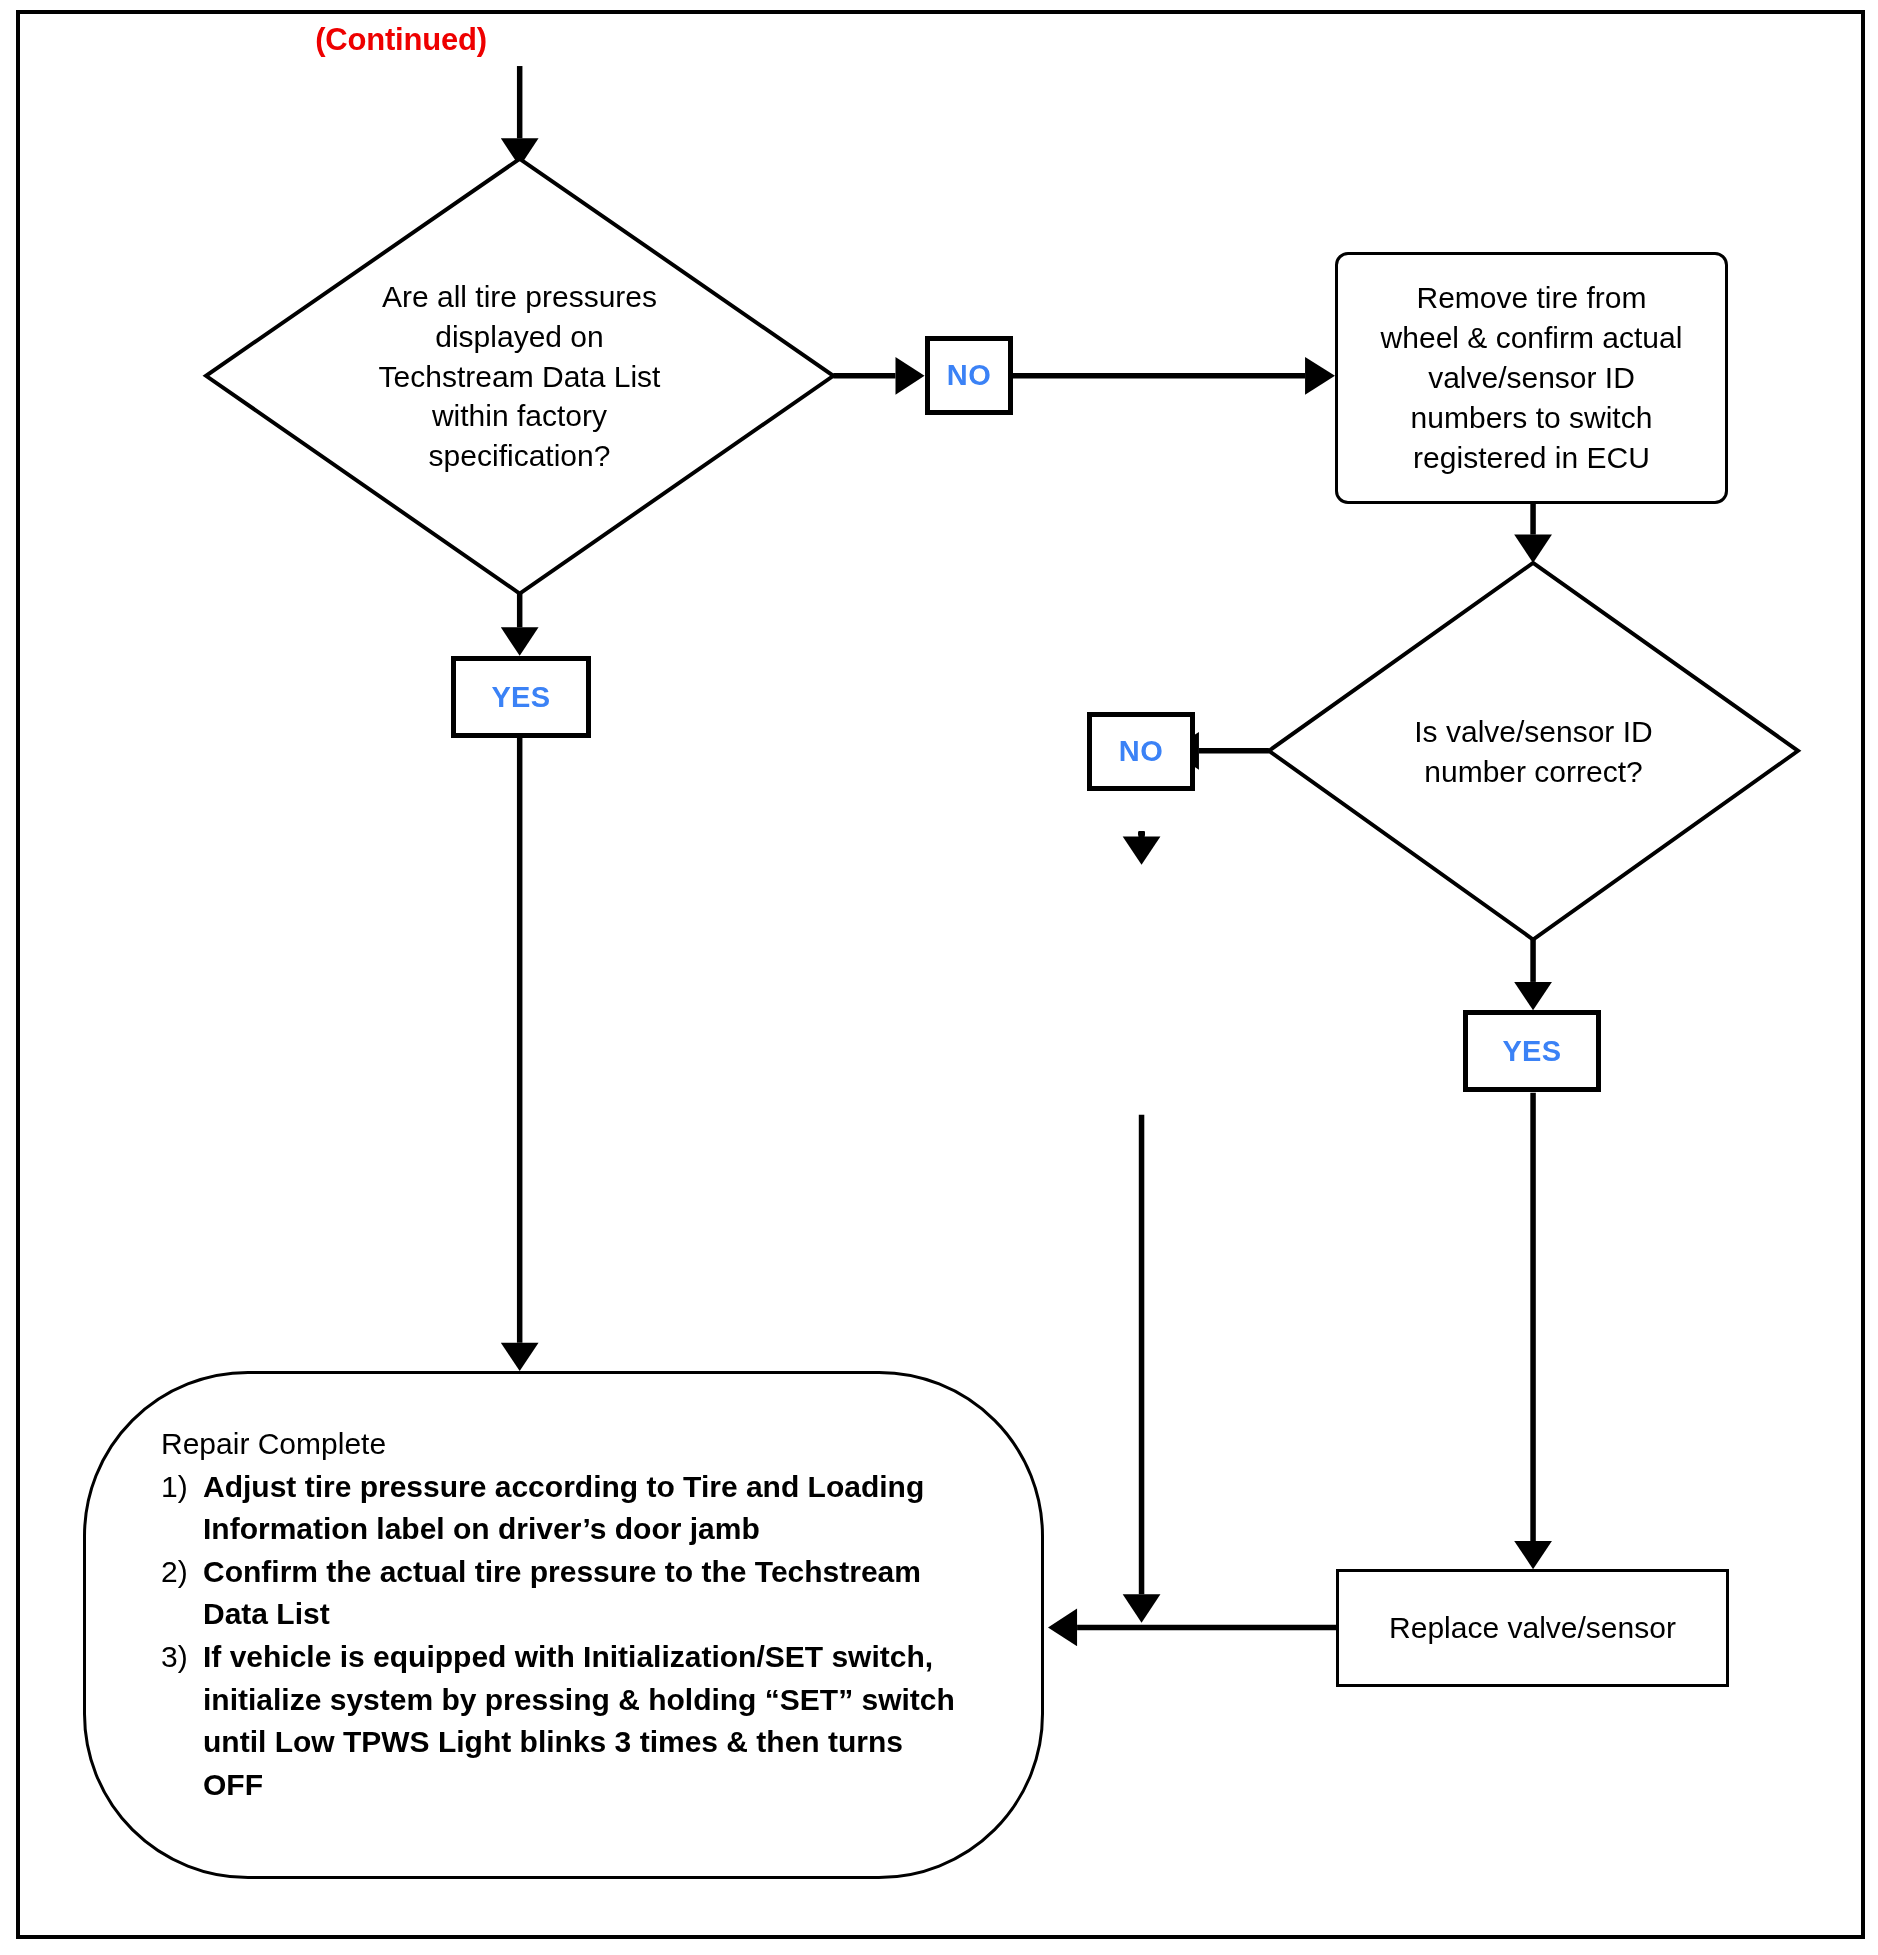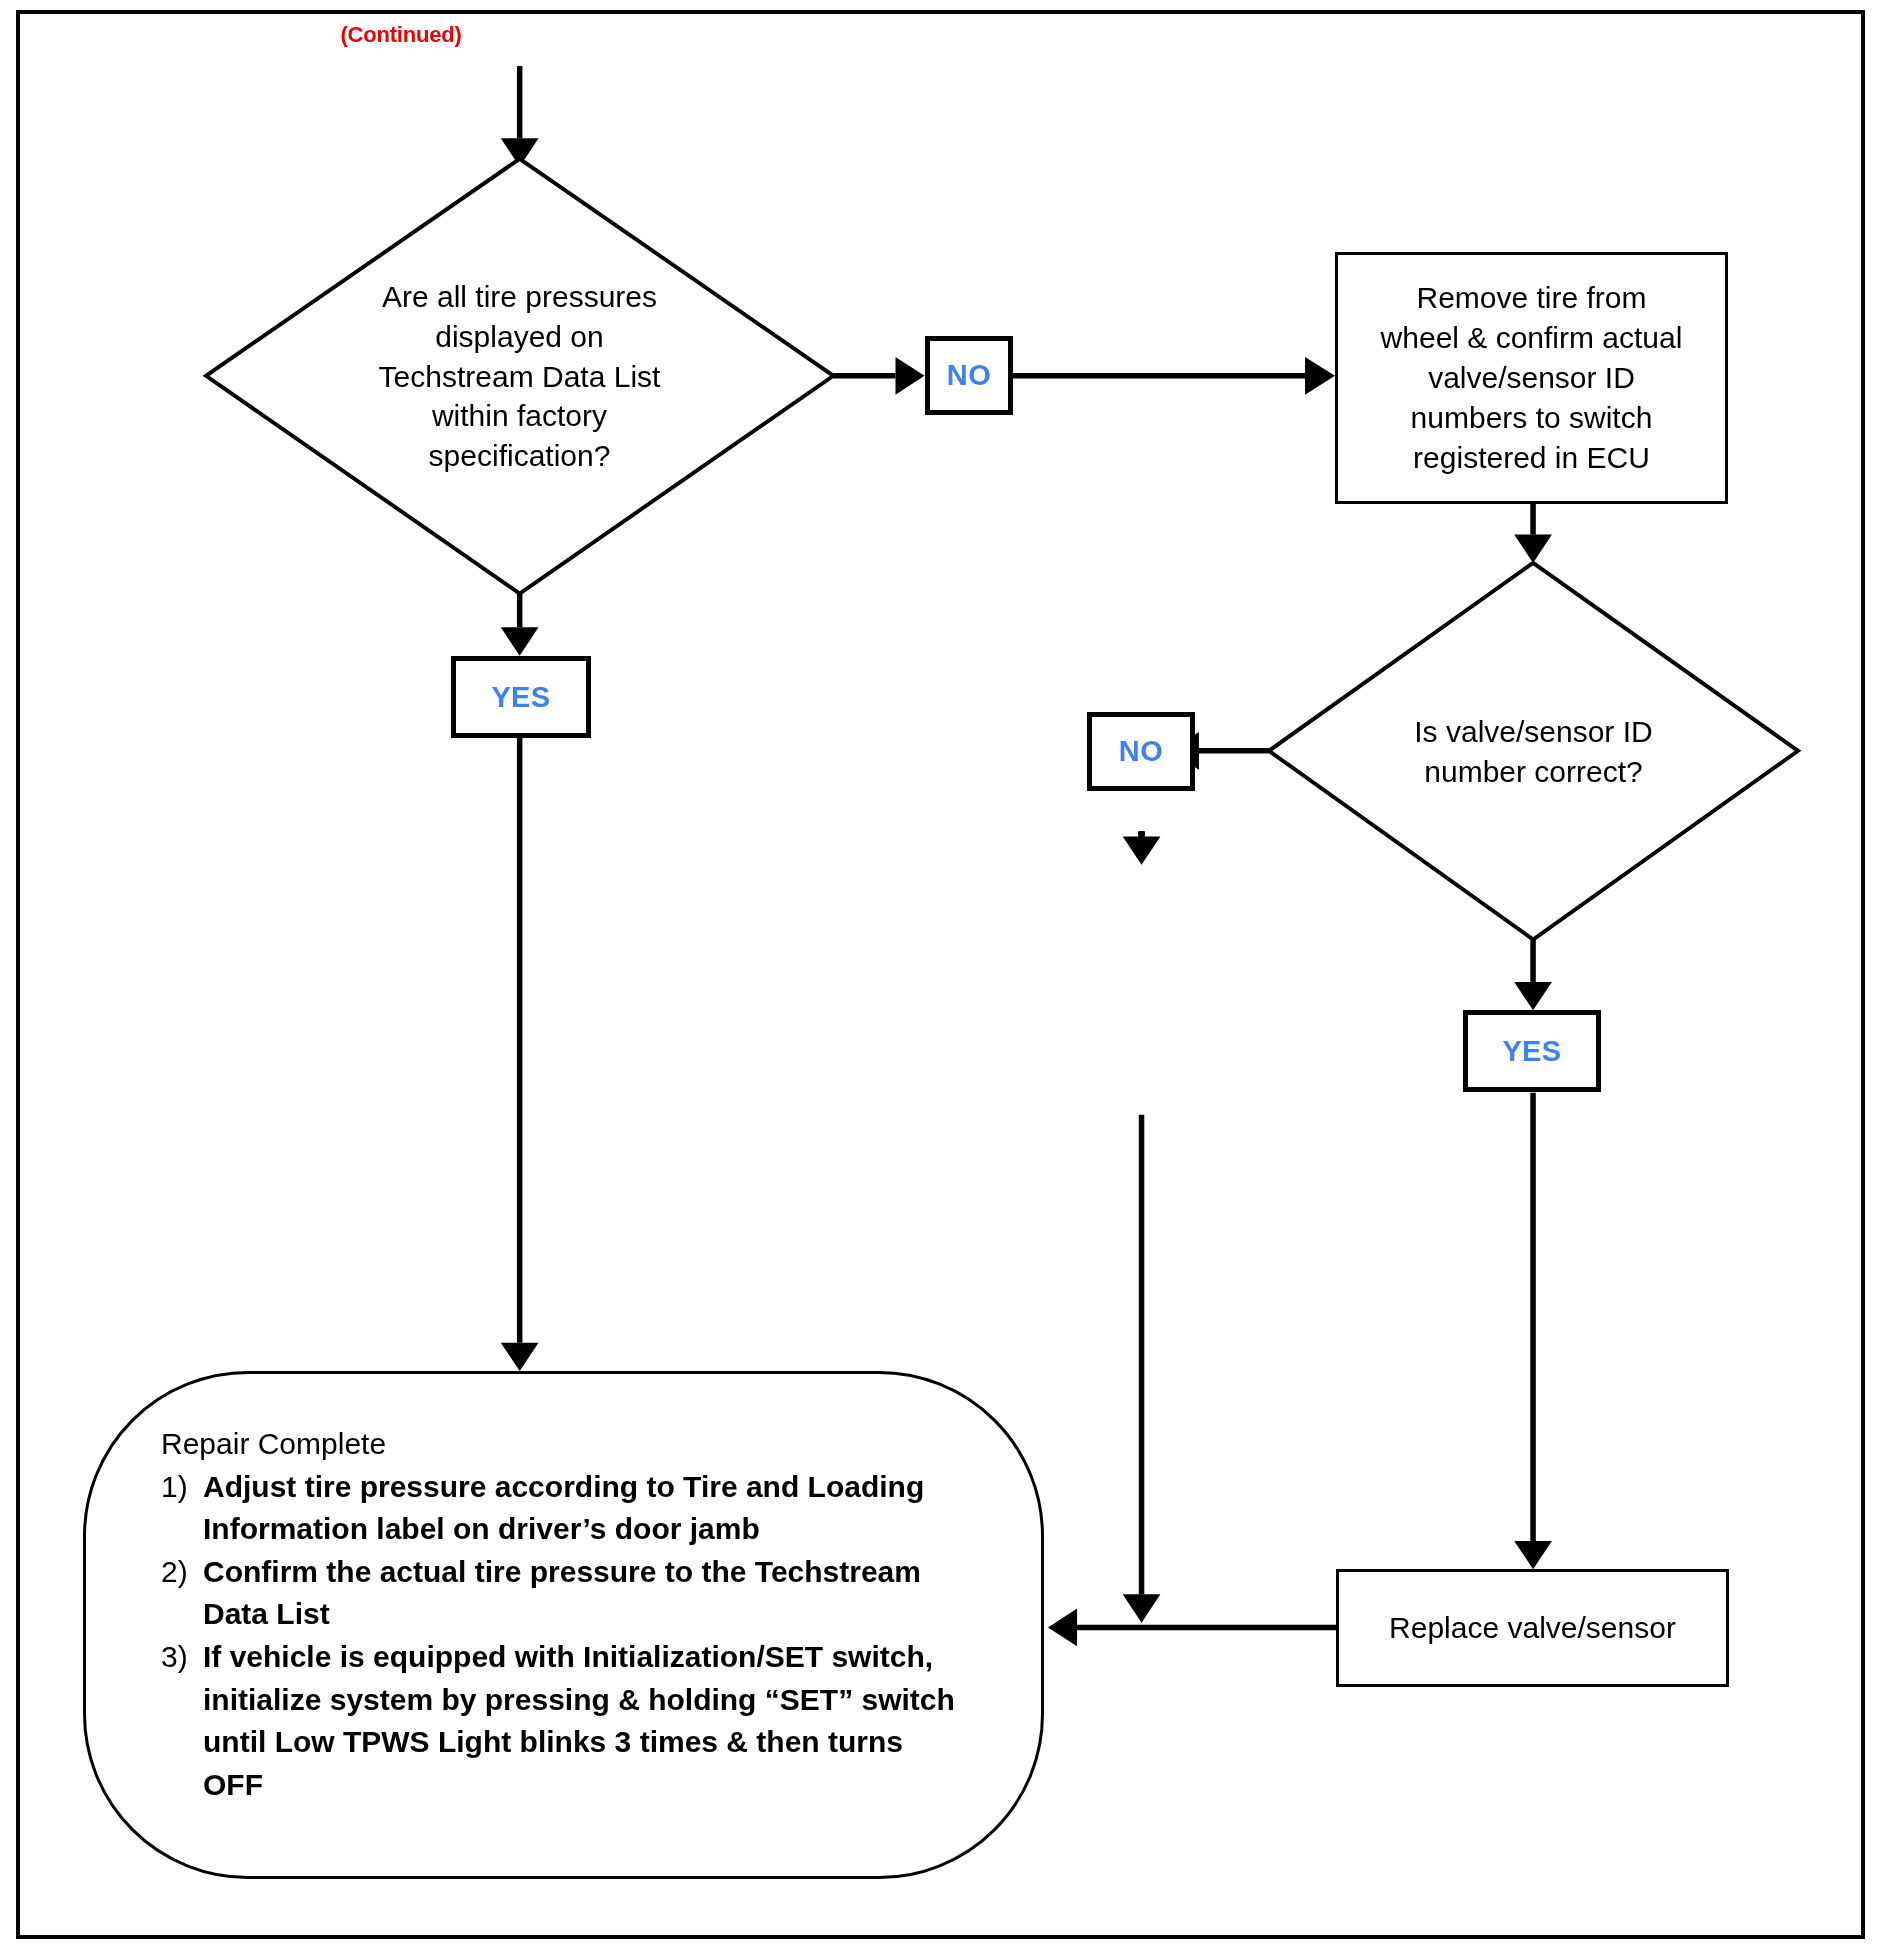--- a/index.html
+++ b/index.html
@@ -36,21 +36,21 @@
     pointer-events: none;
   }
   
   #continued-label {
     position: absolute;
     left: 283px;
     top: 22px;
     width: 236px;
     text-align: center;
     color: #ee0000;
-    font-size: 22px;
+    font-size: 31px;
     font-weight: bold;
     letter-spacing: -0.2px;
   }
   
   .diamond {
     position: absolute;
     background: transparent;
   }
   .diamond .dtext {
     position: absolute;
@@ -256,21 +256,21 @@
           <div>within factory</div>
           <div>specification?</div>
         </div>
       </div>
   </div>
 
   <div class="dlabel" style="left:925px; top:336px; width:88px; height:79px;">NO</div>
 
   <div class="dlabel" style="left:451px; top:656px; width:140px; height:82px;">YES</div>
 
-  <div class="proc" style="left:1335px; top:252px; width:393px; height:252px;">
+  <div class="proc" style="left:1335px; top:252px; width:393px; height:252px;border-radius:13px;">
     <div>
         <div>
           <div>Remove tire from</div>
           <div>wheel &amp; confirm actual</div>
           <div>valve/sensor ID</div>
           <div>numbers to switch</div>
           <div>registered in ECU</div>
         </div>
       </div>
   </div>

